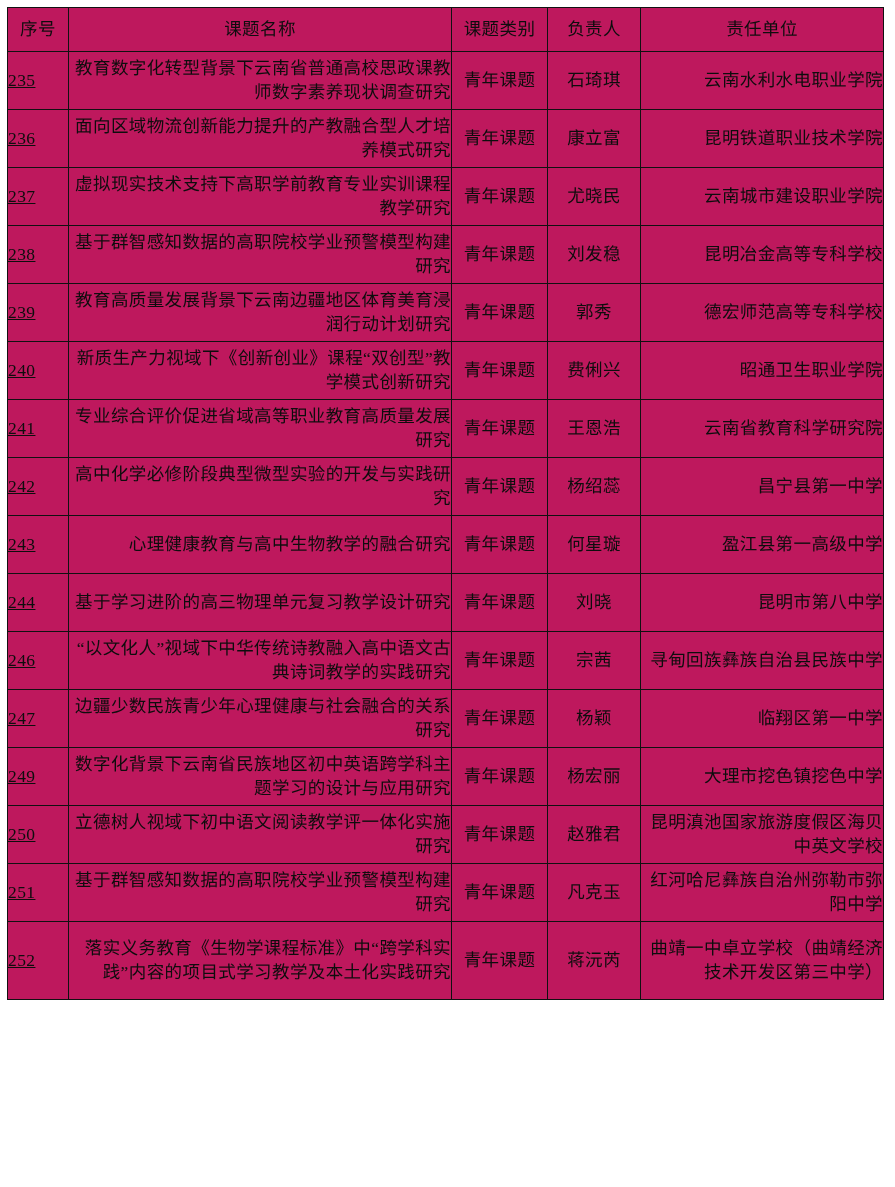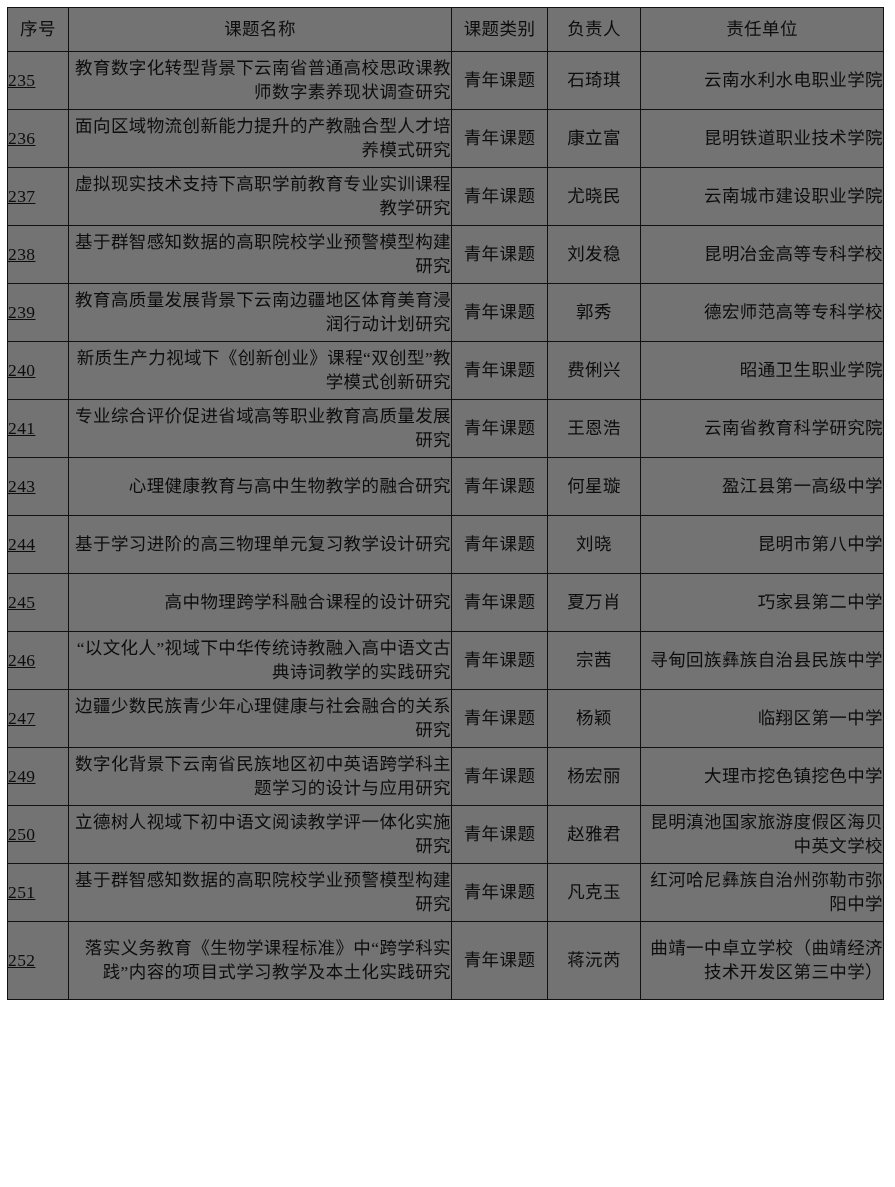--- a/index.html
+++ b/index.html
@@ -19,21 +19,21 @@
     position: relative;
     width: 895px;
     height: 1187px;
     box-sizing: border-box;
     padding: 7px 12px 7px 7px;
   }
   table.grid {
     width: 876px;
     border-collapse: collapse;
     table-layout: fixed;
-    background: #737373;
+    background: #be185d;
   }
   table.grid col.c-seq   { width: 61px; }
   table.grid col.c-title { width: 383px; }
   table.grid col.c-type  { width: 96px; }
   table.grid col.c-head  { width: 93px; }
   table.grid col.c-unit  { width: 243px; }
 
   table.grid th,
   table.grid td {
     border: 1.6px solid #111111;
@@ -135,39 +135,39 @@
           <td class="unit">昭通卫生职业学院</td>
         </tr>
         <tr>
           <td class="seq">241</td>
           <td class="title">专业综合评价促进省域高等职业教育高质量发展研究</td>
           <td class="type">青年课题</td>
           <td class="head">王恩浩</td>
           <td class="unit">云南省教育科学研究院</td>
         </tr>
         <tr>
+          <td class="seq">242</td>
+          <td class="title">高中化学必修阶段典型微型实验的开发与实践研究</td>
+          <td class="type">青年课题</td>
+          <td class="head">杨绍蕊</td>
+          <td class="unit">昌宁县第一中学</td>
+        </tr>
+        <tr>
           <td class="seq">243</td>
           <td class="title">心理健康教育与高中生物教学的融合研究</td>
           <td class="type">青年课题</td>
           <td class="head">何星璇</td>
           <td class="unit">盈江县第一高级中学</td>
         </tr>
         <tr>
           <td class="seq">244</td>
           <td class="title">基于学习进阶的高三物理单元复习教学设计研究</td>
           <td class="type">青年课题</td>
           <td class="head">刘晓</td>
           <td class="unit">昆明市第八中学</td>
-        </tr>
-        <tr>
-          <td class="seq">245</td>
-          <td class="title">高中物理跨学科融合课程的设计研究</td>
-          <td class="type">青年课题</td>
-          <td class="head">夏万肖</td>
-          <td class="unit">巧家县第二中学</td>
         </tr>
         <tr>
           <td class="seq">246</td>
           <td class="title">“以文化人”视域下中华传统诗教融入高中语文古典诗词教学的实践研究</td>
           <td class="type">青年课题</td>
           <td class="head">宗茜</td>
           <td class="unit">寻甸回族彝族自治县民族中学</td>
         </tr>
         <tr>
           <td class="seq">247</td>

